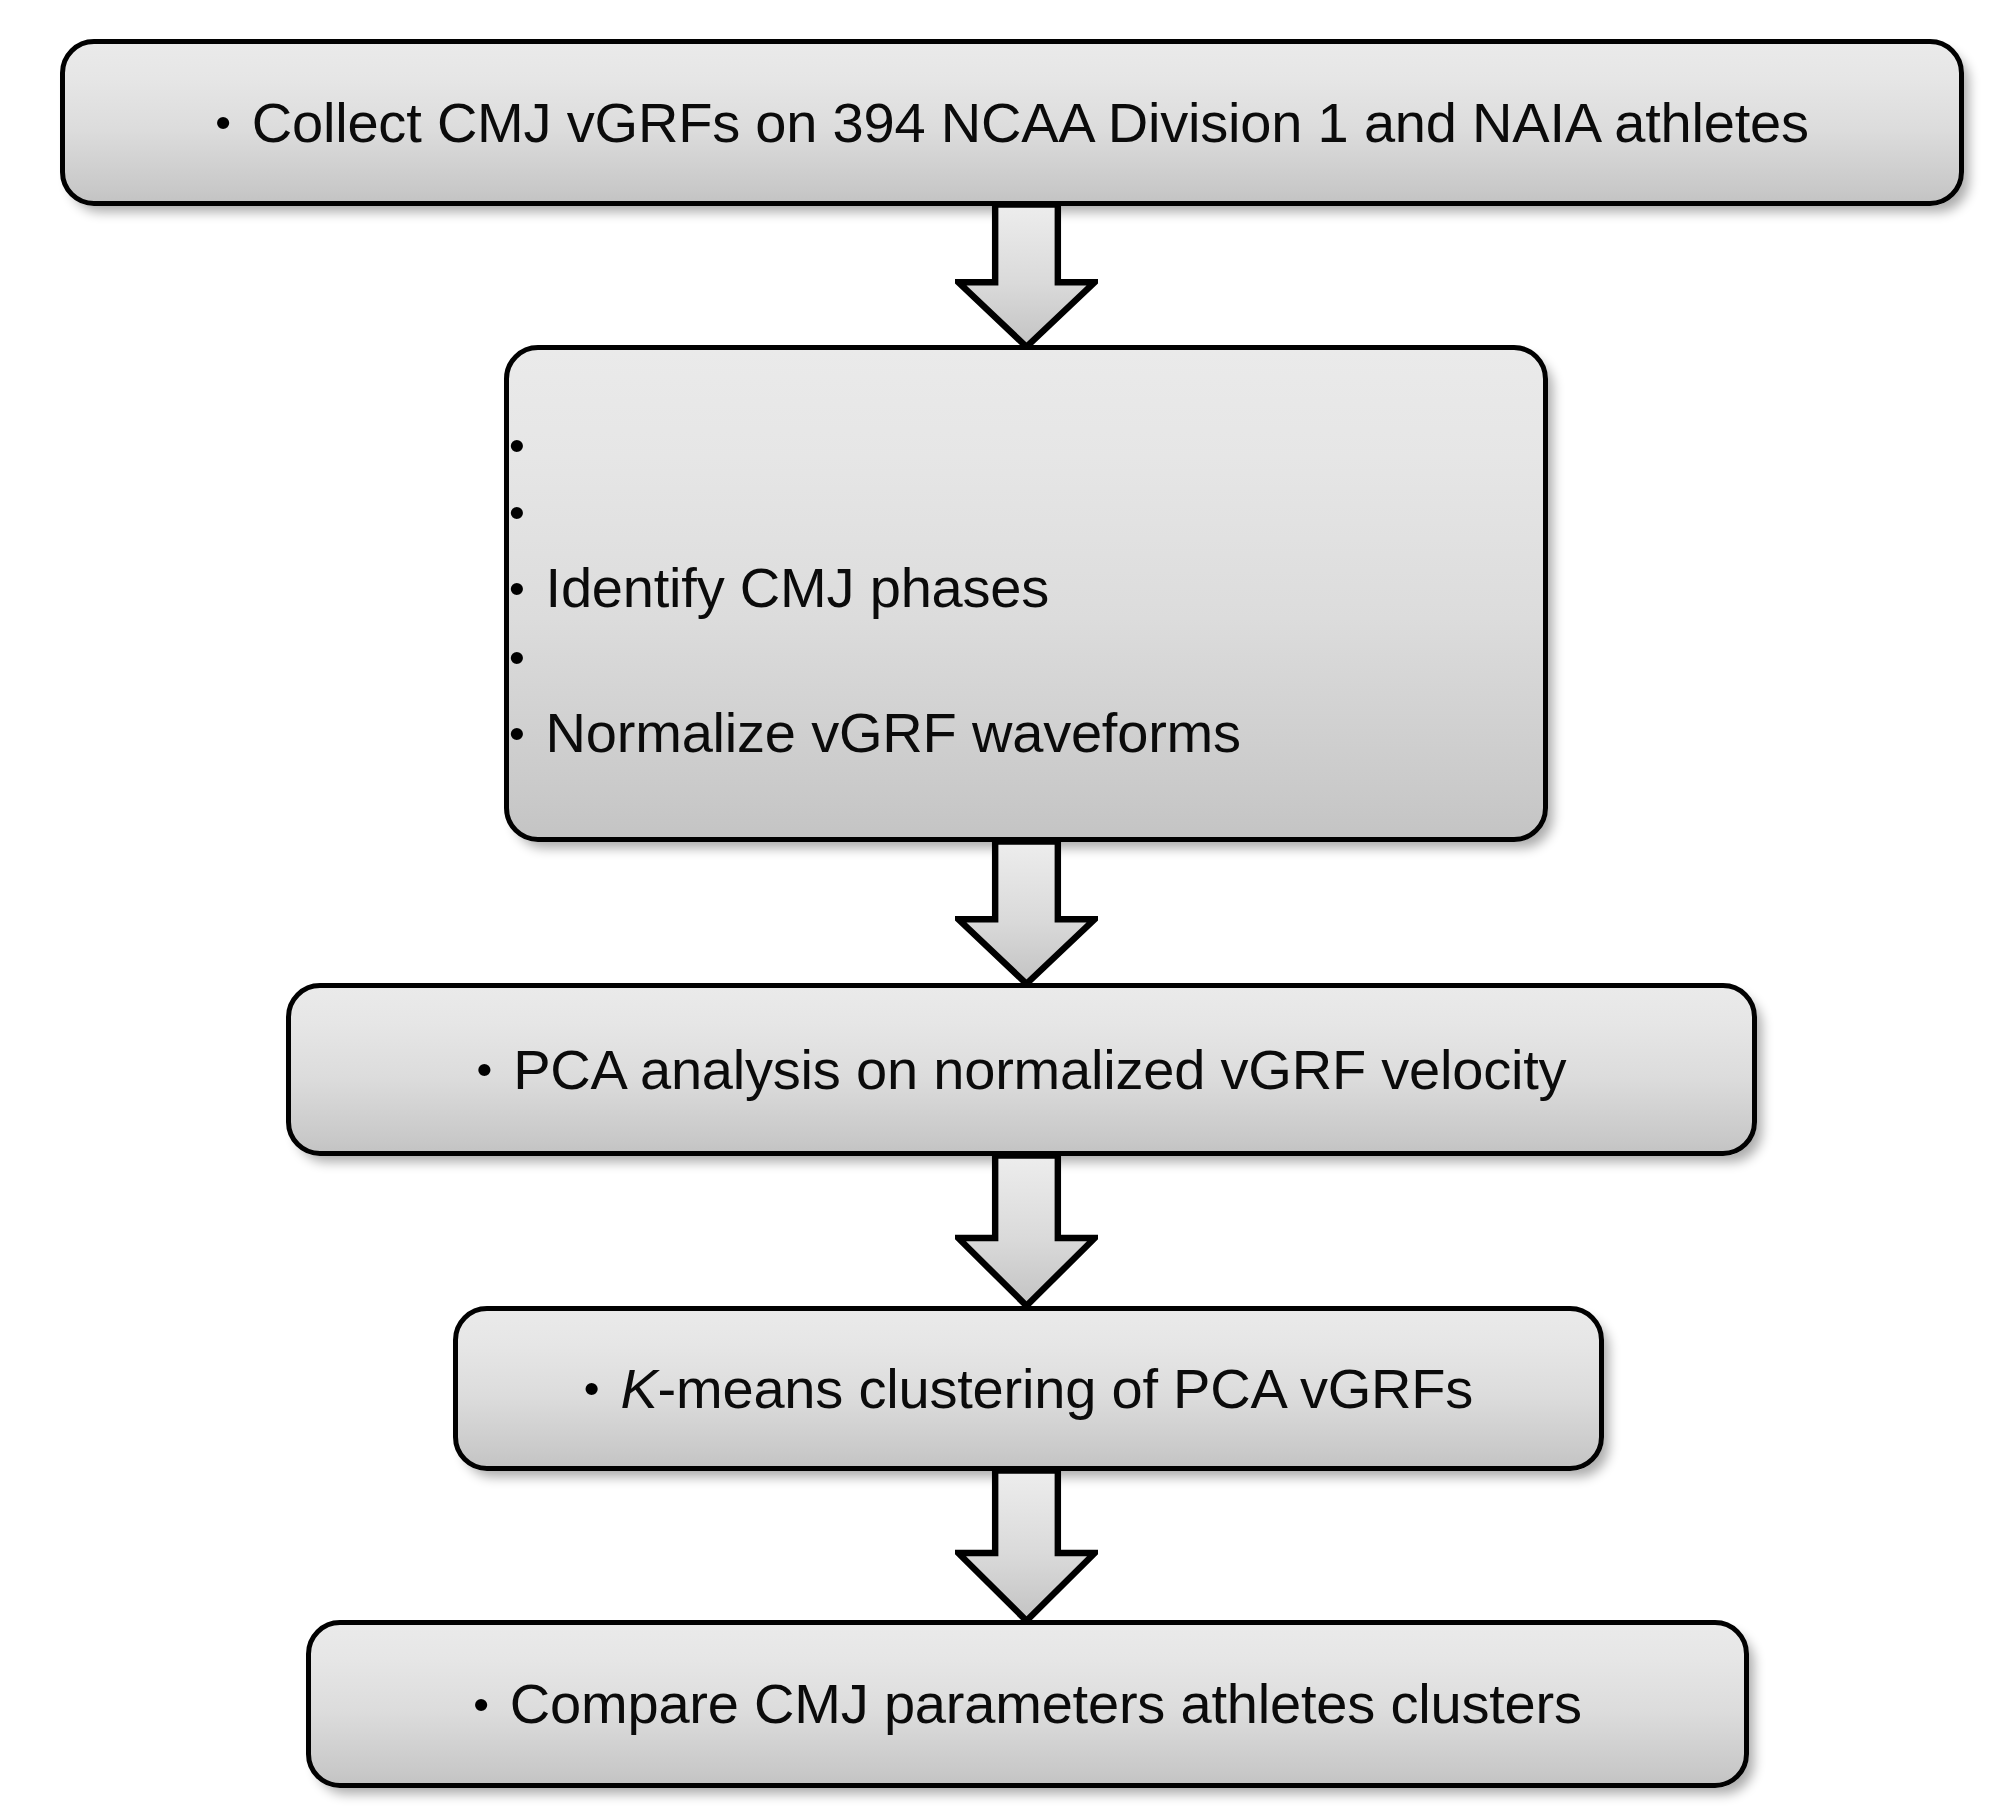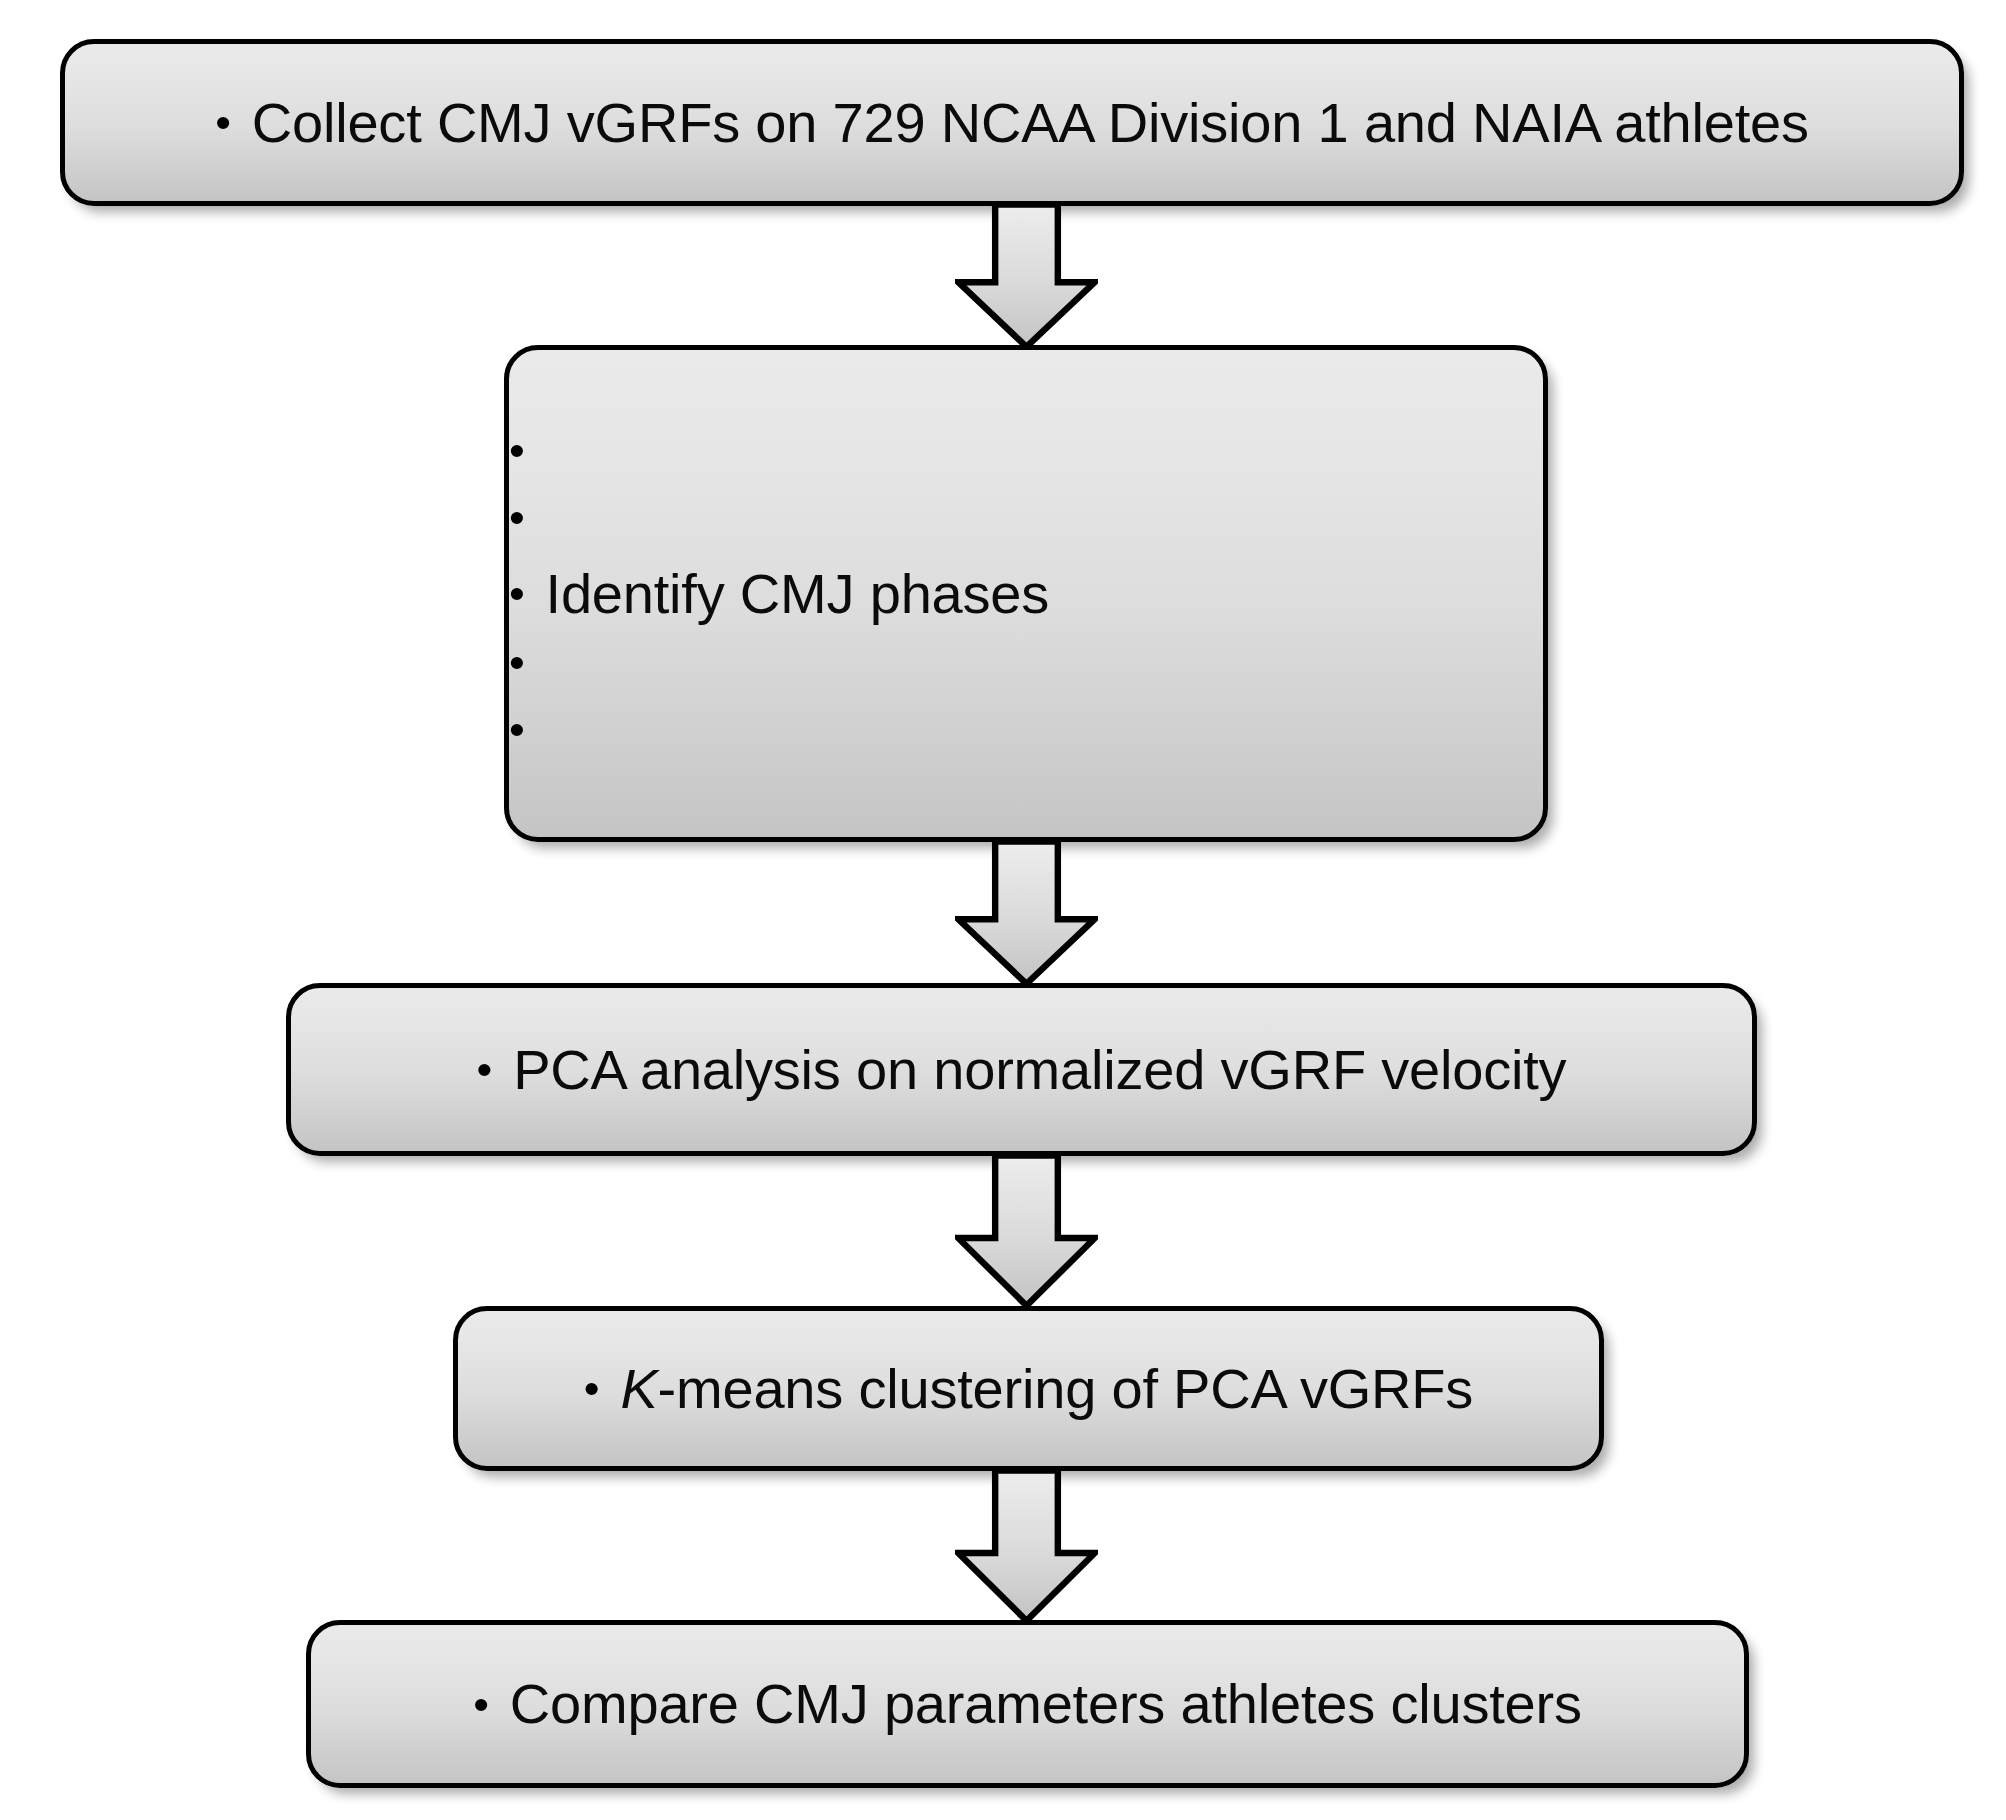--- a/index.html
+++ b/index.html
@@ -82,21 +82,21 @@
 </style>
 </head>
 <body>
 
 <div id="canvas">
 
   <div class="node single" style="left:60px; top:39px; width:1904px; height:167px;">
     <ul class="bullet-list">
       <li class="bullet-item">
         <span class="bullet-dot">•</span>
-        <span class="bullet-text">Collect CMJ vGRFs on 729 NCAA Division 1 and NAIA athletes</span>
+        <span class="bullet-text">Collect CMJ vGRFs on 394 NCAA Division 1 and NAIA athletes</span>
       </li>
     </ul>
   </div>
 
   <div class="arrow" style="left:955px; top:203px; width:143px; height:147px;">
     <svg viewBox="0 0 178 182" preserveAspectRatio="none" aria-hidden="true">
       <defs>
         <linearGradient id="ag1" x1="0" y1="0" x2="0" y2="1">
           <stop offset="0%" stop-color="#ededed"></stop>
           <stop offset="55%" stop-color="#dadada"></stop>
@@ -117,20 +117,21 @@
       </li>
       <li class="bullet-item">
         <span class="bullet-dot">•</span>
         <span class="bullet-text">Identify CMJ phases</span>
       </li>
       <li class="bullet-item">
         <span class="bullet-dot">•</span>
       </li>
       <li class="bullet-item">
         <span class="bullet-dot">•</span>
+        <span class="bullet-text">Normalize vGRF waveforms</span>
       </li>
     </ul>
   </div>
 
   <div class="arrow" style="left:955px; top:840px; width:143px; height:147px;">
     <svg viewBox="0 0 178 182" preserveAspectRatio="none" aria-hidden="true">
       <defs>
         <linearGradient id="ag2" x1="0" y1="0" x2="0" y2="1">
           <stop offset="0%" stop-color="#ededed"></stop>
           <stop offset="55%" stop-color="#dadada"></stop>

